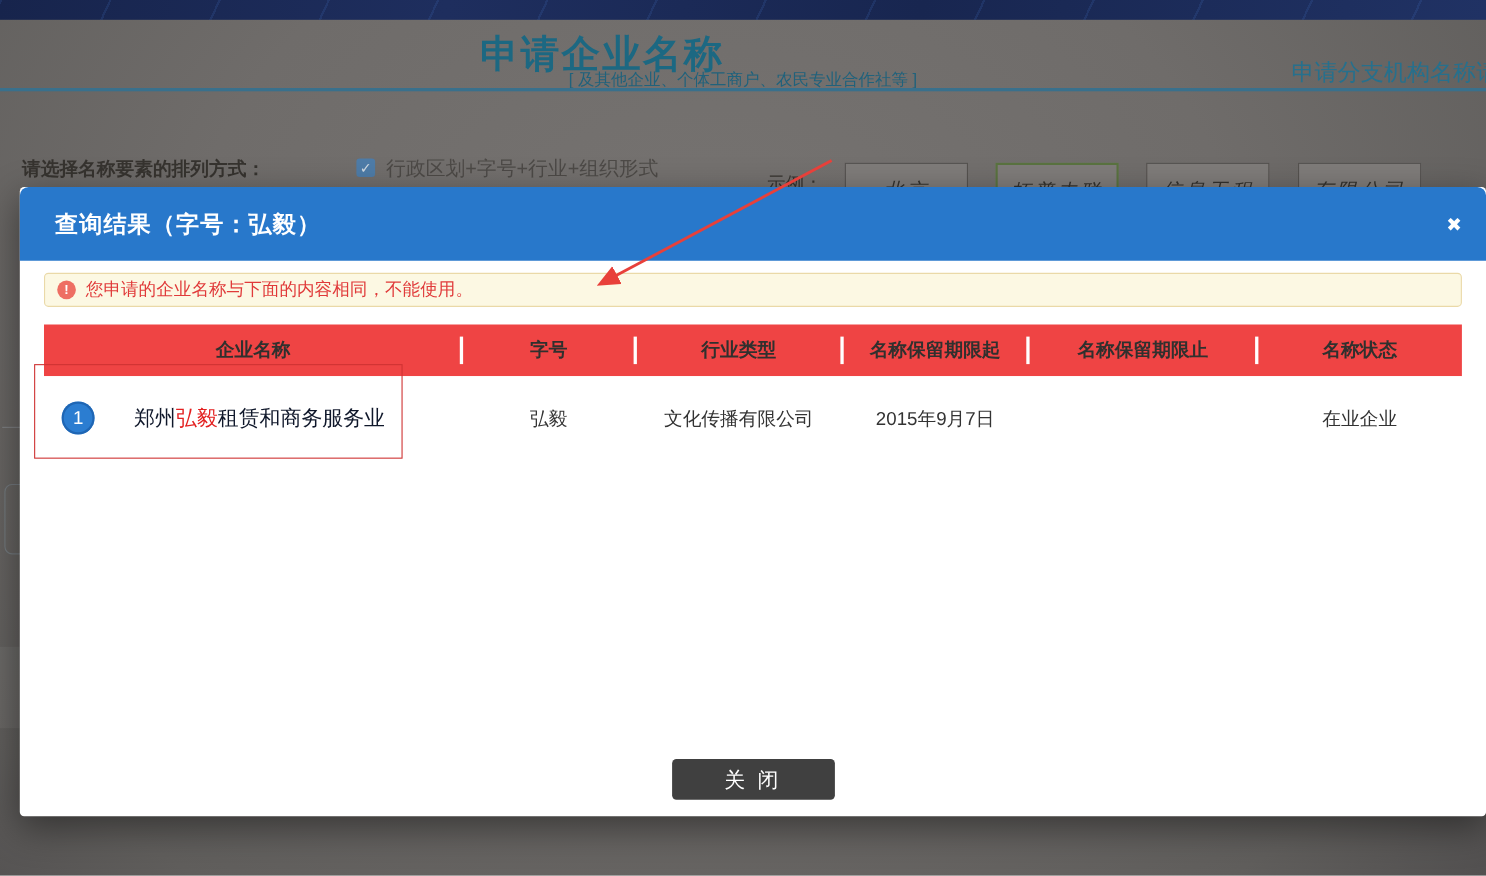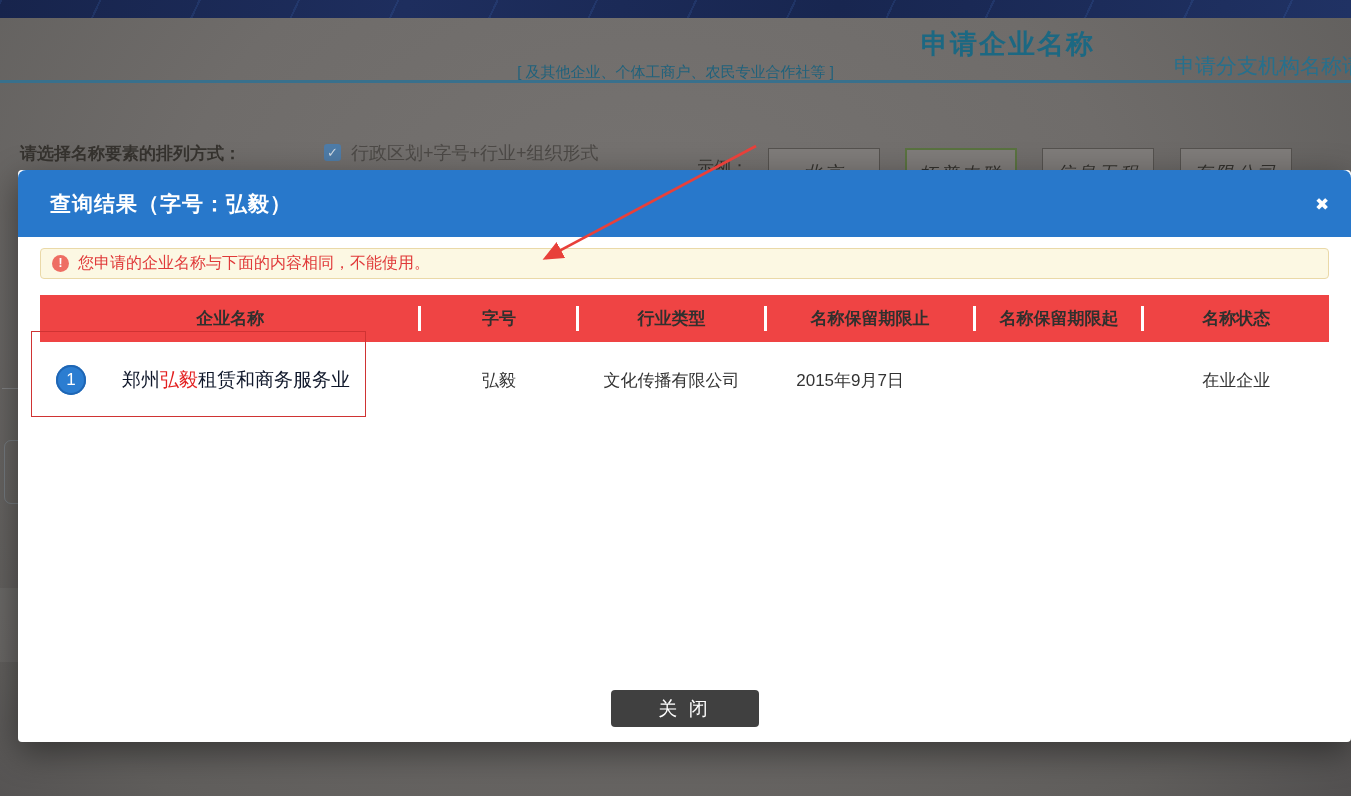--- a/index.html
+++ b/index.html
@@ -11,22 +11,22 @@
   }
 
   
   .topbar {
     position:absolute; left:0; top:0; width:1351px; height:18px;
     background:
       repeating-linear-gradient(115deg, rgba(64,110,190,0.18) 0 2px, transparent 2px 90px),
       linear-gradient(100deg,#17244c 0%,#1e2e5e 30%,#182650 62%,#203264 100%);
   }
   .page-title {
-    position:absolute; left:0; top:26px; width:1095px; text-align:right;
-    font-size:27px; font-weight:bold; color:#1c6882; letter-spacing:2px;
+    position:absolute; left:0; top:26px; width:1095px; text-align:center;
+    font-size:35px; font-weight:bold; color:#1c6882; letter-spacing:2px;
   }
   .page-subtitle {
     position:absolute; left:0; top:63px; width:1351px; text-align:center;
     font-size:15px; color:#20627c;
   }
   .branch-link {
     position:absolute; right:-12px; top:52px;
     font-size:21px; color:#26708d; white-space:nowrap;
   }
   .header-rule { position:absolute; left:0; top:80px; width:1351px; height:3px; background:#39708c; }
@@ -150,22 +150,22 @@
   <div class="alert">
     <span class="alert-icon">!</span>
     <span class="alert-text">您申请的企业名称与下面的内容相同，不能使用。</span>
   </div>
 
   <div class="result-table">
     <div class="thead">
       <div class="th c1">企业名称</div>
       <div class="th c2">字号</div>
       <div class="th c3">行业类型</div>
+      <div class="th c4">名称保留期限起</div>
       <div class="th c5">名称保留期限止</div>
-      <div class="th c4">名称保留期限起</div>
       <div class="th c6">名称状态</div>
     </div>
     <div class="trow">
       <div class="td c1 cell-name">
         <span class="row-badge">1</span>
         <span class="company-name"><span class="name-blue">郑州</span><span class="name-red">弘毅</span><span class="name-blue">租赁和商务服务业</span></span>
       </div>
       <div class="td c2">弘毅</div>
       <div class="td c3">文化传播有限公司</div>
       <div class="td c4">2015年9月7日</div>

